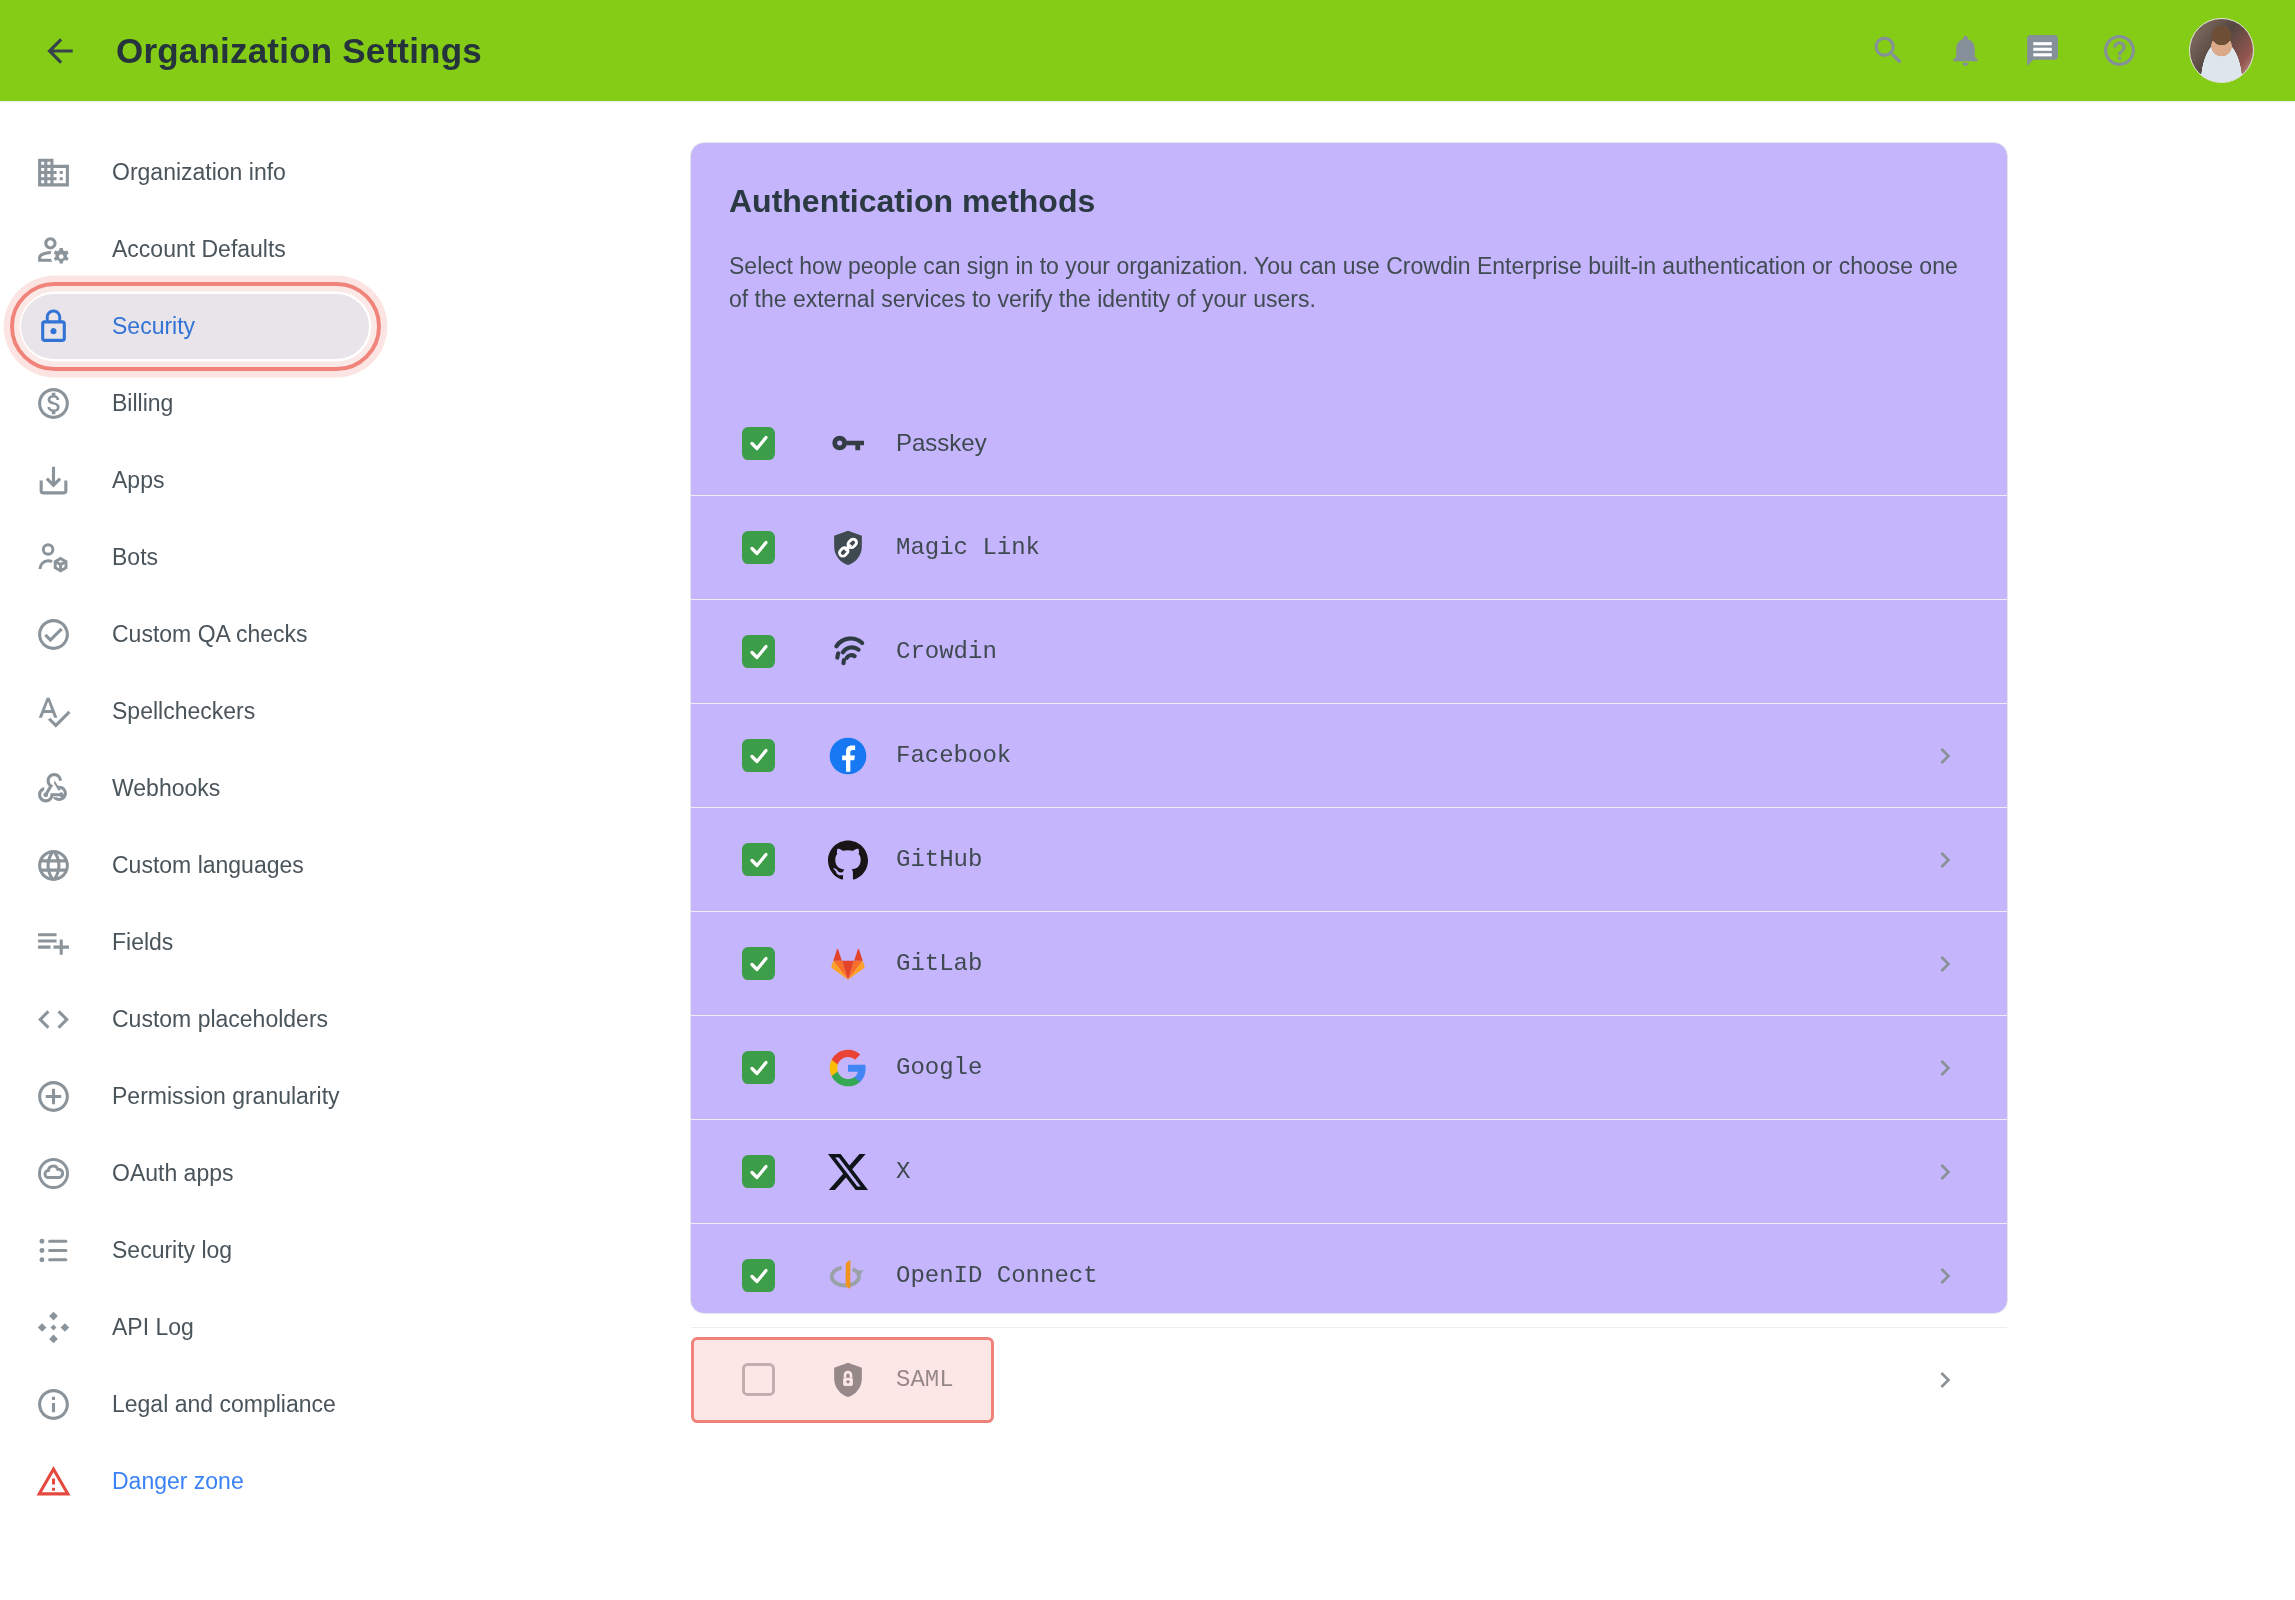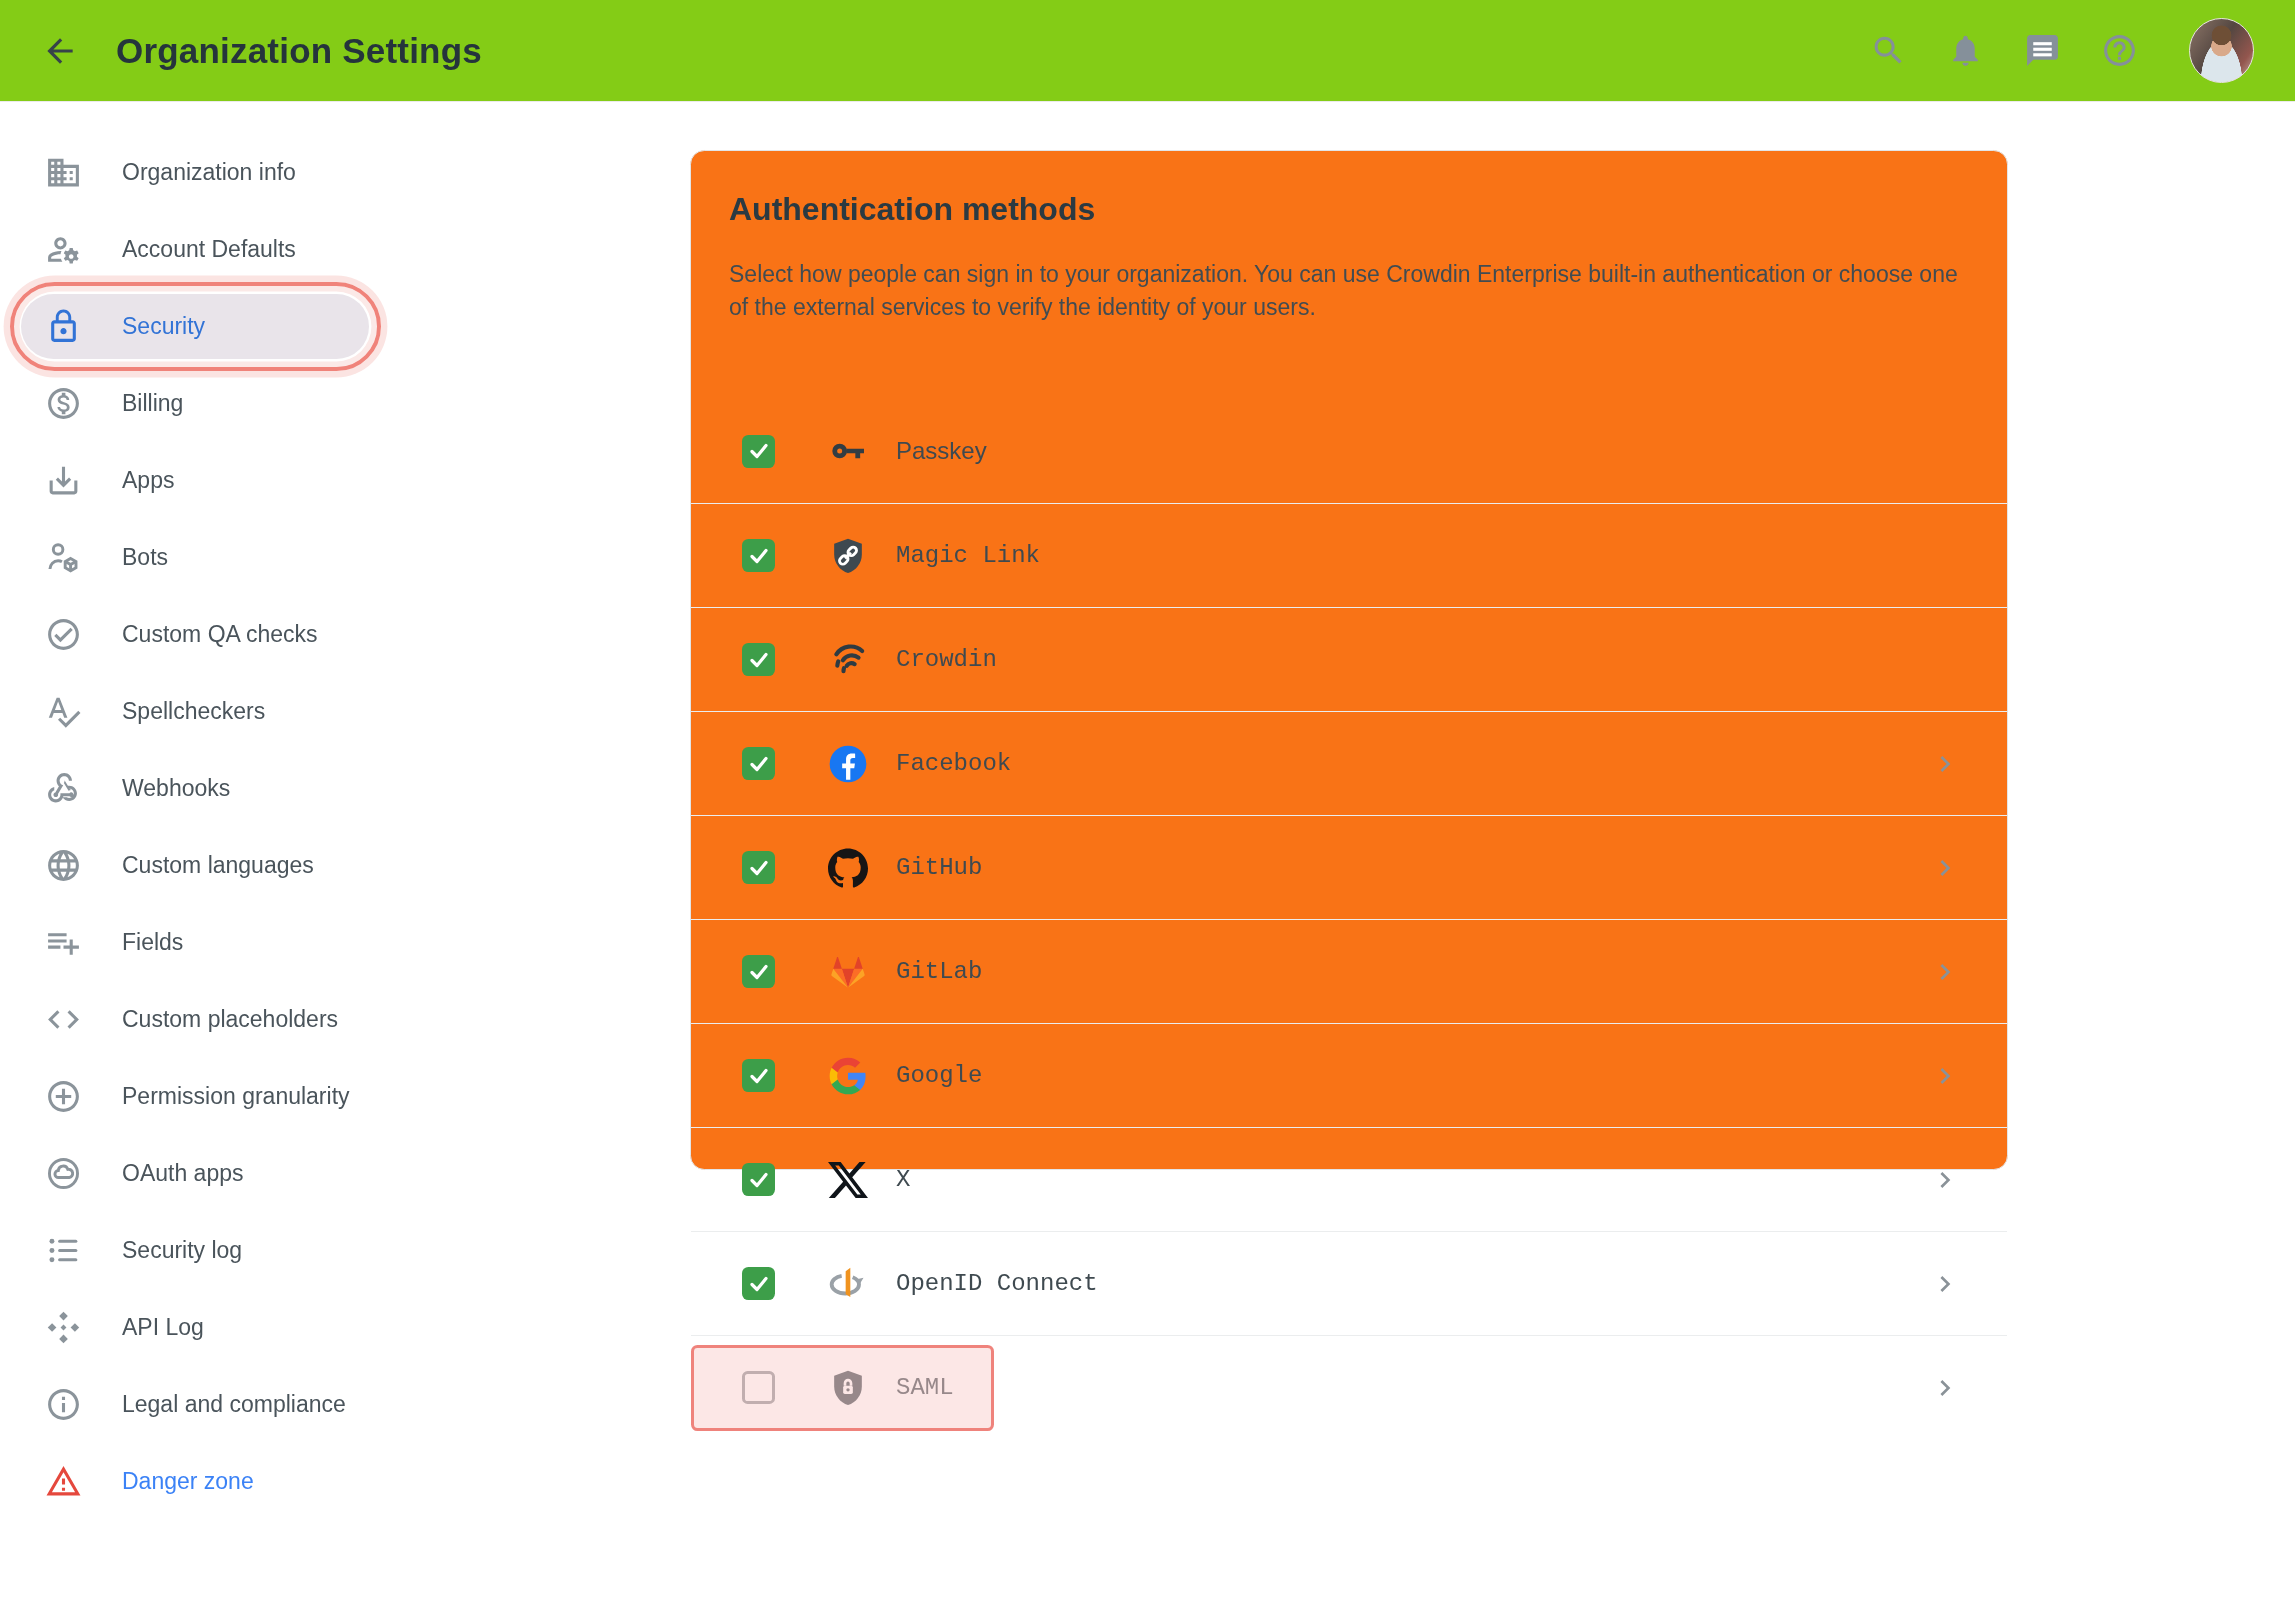--- a/index.html
+++ b/index.html
@@ -18,39 +18,39 @@
   .avatar { width:65px; height:65px; border-radius:50%; margin-left:11px; cursor:pointer;
     border:1.6px solid #e8e4e2; overflow:hidden;
     background:
       radial-gradient(circle at 50% 26%, #6e4f36 0 17%, rgba(110,79,54,0) 18%),
       radial-gradient(circle at 50% 43%, #d9a98a 0 21%, rgba(217,169,138,0) 22%),
       radial-gradient(ellipse at 50% 102%, #dce6ec 0 46%, rgba(220,230,236,0) 47%),
       linear-gradient(125deg, #8d7668 0%, #544741 45%, #93564e 78%, #c9b3a6 100%); }
 
   
   .sidebar { position:absolute; top:104px; left:0; width:383px; padding-top:30px; }
-  .sitem { height:77px; display:flex; align-items:center; padding-left:45px;
+  .sitem { height:77px; display:flex; align-items:center; padding-left:35px;
     position:relative; cursor:pointer; }
   .sicon { width:37px; height:37px; color:#8b949b; flex:0 0 auto; margin-right:40px;
     position:relative; z-index:1; display:flex; align-items:center; justify-content:center; }
   .sicon svg { width:37px; height:37px; }
   .slabel { font-size:23px; font-weight:500; color:#4a545b; position:relative; z-index:1; white-space:nowrap; }
   .sitem.active .slabel { color:#3273d6; }
   .sitem.active .sicon { color:#3273d6; }
   .active-pill { position:absolute; left:21px; top:5.6px; width:348px; height:65px;
     background:#e9e4ea; border-radius:33px; z-index:0; }
   .annotation-ring { position:absolute; left:9.6px; top:-6.4px; width:371px; height:89px;
     border:4.8px solid #f0837a; border-radius:45px; z-index:2; pointer-events:none;
     box-shadow:0 0 0 6.4px #fbe4e2, inset 0 0 0 5.6px #fbe9e7; }
   .sitem.danger .slabel { color:#3b82f6; }
   .sitem.danger .sicon { color:#e5483d; }
 
   
-  .card { position:absolute; left:690px; top:150px; width:1318px; height:1020px;
-    background:#f97316; border:1.6px solid #e3e5e7; border-radius:14.3px; }
+  .card { position:absolute; left:690px; top:142px; width:1318px; height:1172px;
+    background:#c4b5fd; border:1.6px solid #e3e5e7; border-radius:14.3px; }
   .card-head { padding:40px 38px 0 38px; }
   .card-title { font-size:32px; font-weight:700; color:#2b3a42; margin-bottom:30px; }
   .card-desc { font-size:23px; line-height:33px; color:#414c52; max-width:1234px; }
   .rows { position:absolute; top:248px; left:0; width:100%; }
   .row { height:104px; display:flex; align-items:center; padding:0 46px 0 51px; position:relative; }
   .row + .row { border-top:1.6px solid #ebedee;font-family:Liberation Mono, monospace; }
   .checkbox { width:33px; height:33px; border-radius:6.4px; background:#3d9e49;
     display:flex; align-items:center; justify-content:center; flex:0 0 auto; cursor:pointer; }
   .checkbox svg { width:24px; height:24px; }
   .checkbox.unchecked { background:transparent; border:3.2px solid #8f9296; border-radius:5.6px; }

